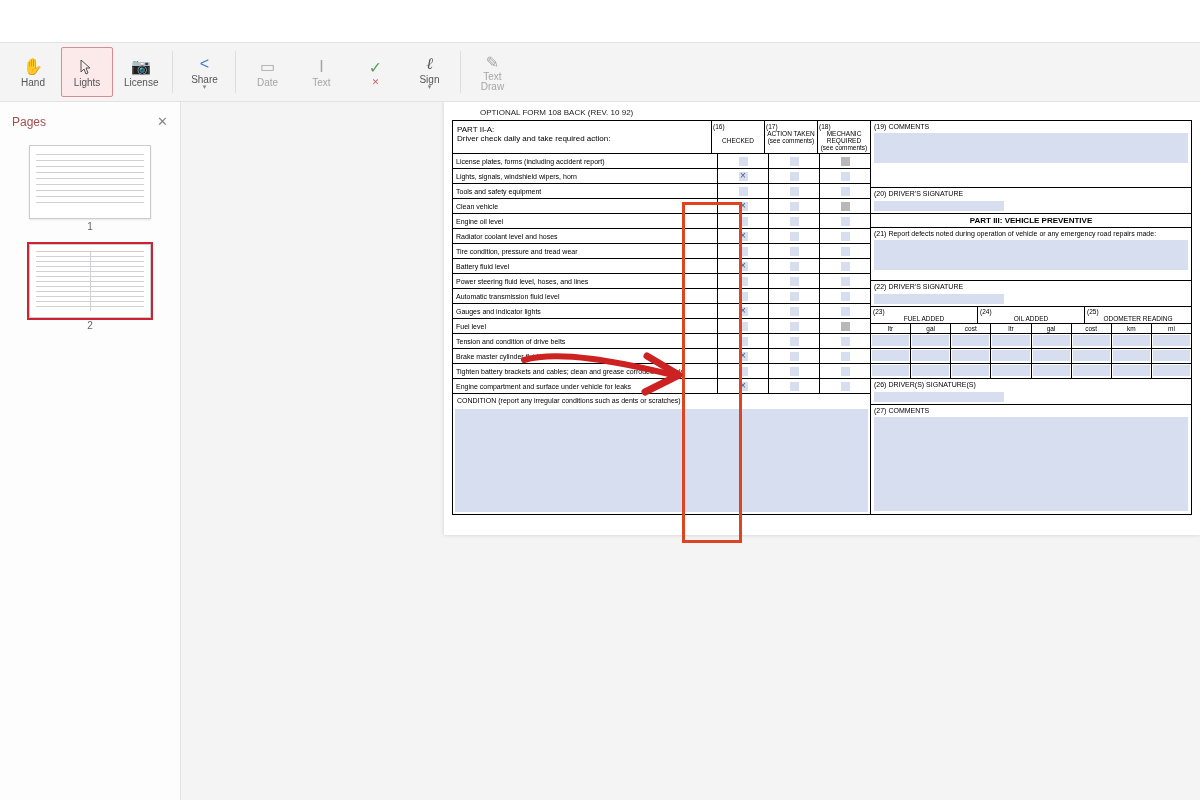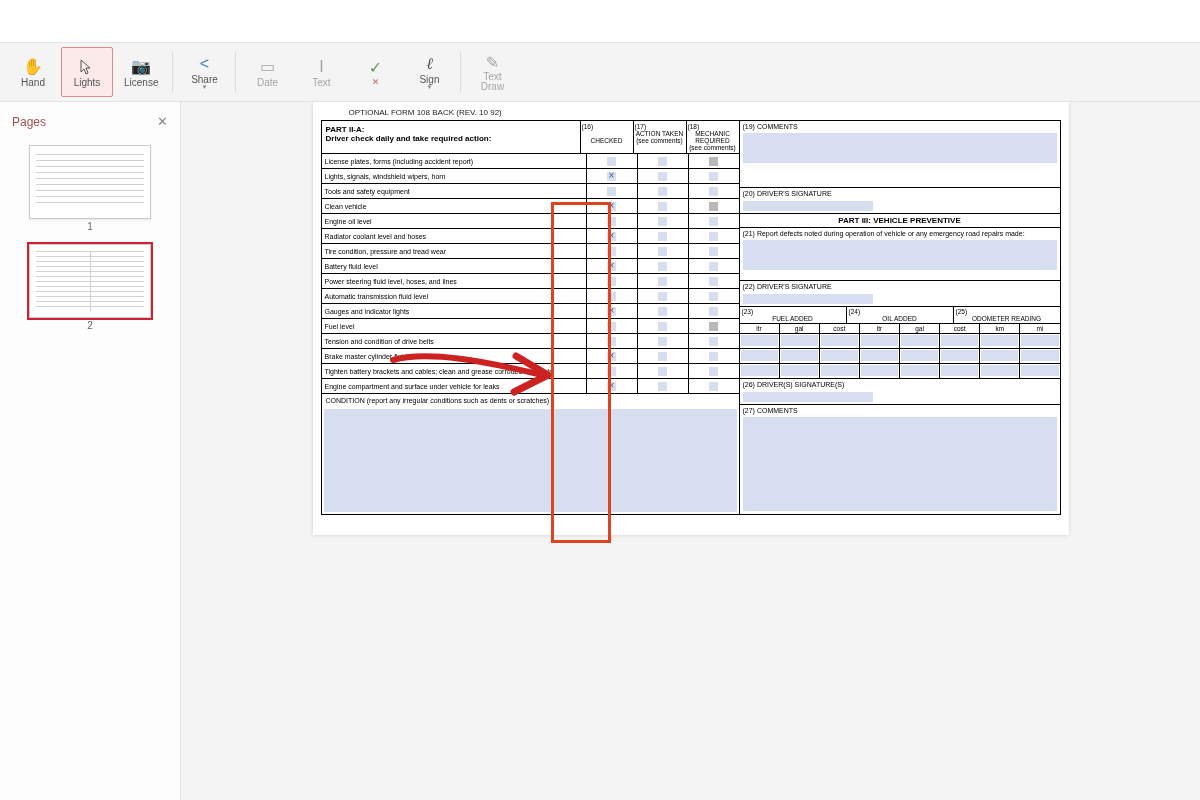--- a/index.html
+++ b/index.html
@@ -13,29 +13,29 @@
 .tbtn .dd{font-size:7px;color:#888;margin-top:-2px}
 .main{flex:1;display:flex;min-height:0;background:#f4f4f5}
 .sidebar{width:160px;background:#fdfdfd;border-right:1px solid #e2e2e4;display:flex;flex-direction:column;padding:8px 10px}
 .side-h{display:flex;justify-content:space-between;align-items:center;padding:4px 2px 10px}
 .side-h span{color:#a05050;font-size:12px}
 .side-h .x{color:#888;cursor:pointer;font-size:13px}
 .thumb{border:1px solid #ccc;width:120px;height:72px;margin:6px auto 2px;background:#fff;box-shadow:0 1px 2px rgba(0,0,0,.1);position:relative;overflow:hidden}
 .thumb.sel{outline:2px solid #c23}
 .thumb .ln{position:absolute;background:#d0d0d5;height:1px;left:6px;right:6px}
 .tlabel{text-align:center;font-size:10px;color:#666;margin-bottom:6px}
-.viewer{flex:1;overflow:auto;display:flex;justify-content:center;align-items:flex-start;padding:0}
+.viewer{flex:1;overflow:auto;display:flex;justify-content:flex-end;align-items:flex-start;padding:0}
 .page{background:#fff;width:740px;margin:0;padding:6px 8px 20px;box-shadow:0 0 4px rgba(0,0,0,.15);position:relative}
 .doc-head{font-size:8px;color:#222;line-height:1.2;margin:0 0 2px 28px}
 .form{display:flex;border:1.5px solid #000;font-size:7.5px;color:#000}
 .left{flex:1;border-right:1px solid #000;display:flex;flex-direction:column}
 .right{width:320px;display:flex;flex-direction:column}
 .rowtitle{border-bottom:1px solid #000;padding:3px 4px;font-weight:bold;font-size:8px}
 .hdr{display:flex;border-bottom:1px solid #000}
-.hdr .lab{flex:1;padding:4px;font-weight:bold;font-size:8px}
+.hdr .lab{flex:1;padding:4px;font-weight:normal;font-size:8px}
 .colh{width:50px;border-left:1px solid #000;text-align:center;padding:2px 1px;font-size:6.5px;line-height:1.1}
 .colh .n{text-align:left;display:block}
 .items{display:flex;flex-direction:column}
 .irow{display:flex;border-bottom:1px solid #000;align-items:stretch;min-height:14px}
 .irow .t{flex:1;padding:2px 3px;font-size:7px;display:flex;align-items:center}
 .irow .c{width:50px;border-left:1px solid #000;display:flex;align-items:center;justify-content:center}
 .cb{width:9px;height:9px;background:#d6deef;display:inline-block}
 .cb.x::before{content:"×";color:#4a5a8a;font-size:10px;line-height:7px;display:block;text-align:center}
 .cb.gray{background:#b8b8b8}
 .cond{padding:3px 4px;font-size:7px;border-bottom:0}

